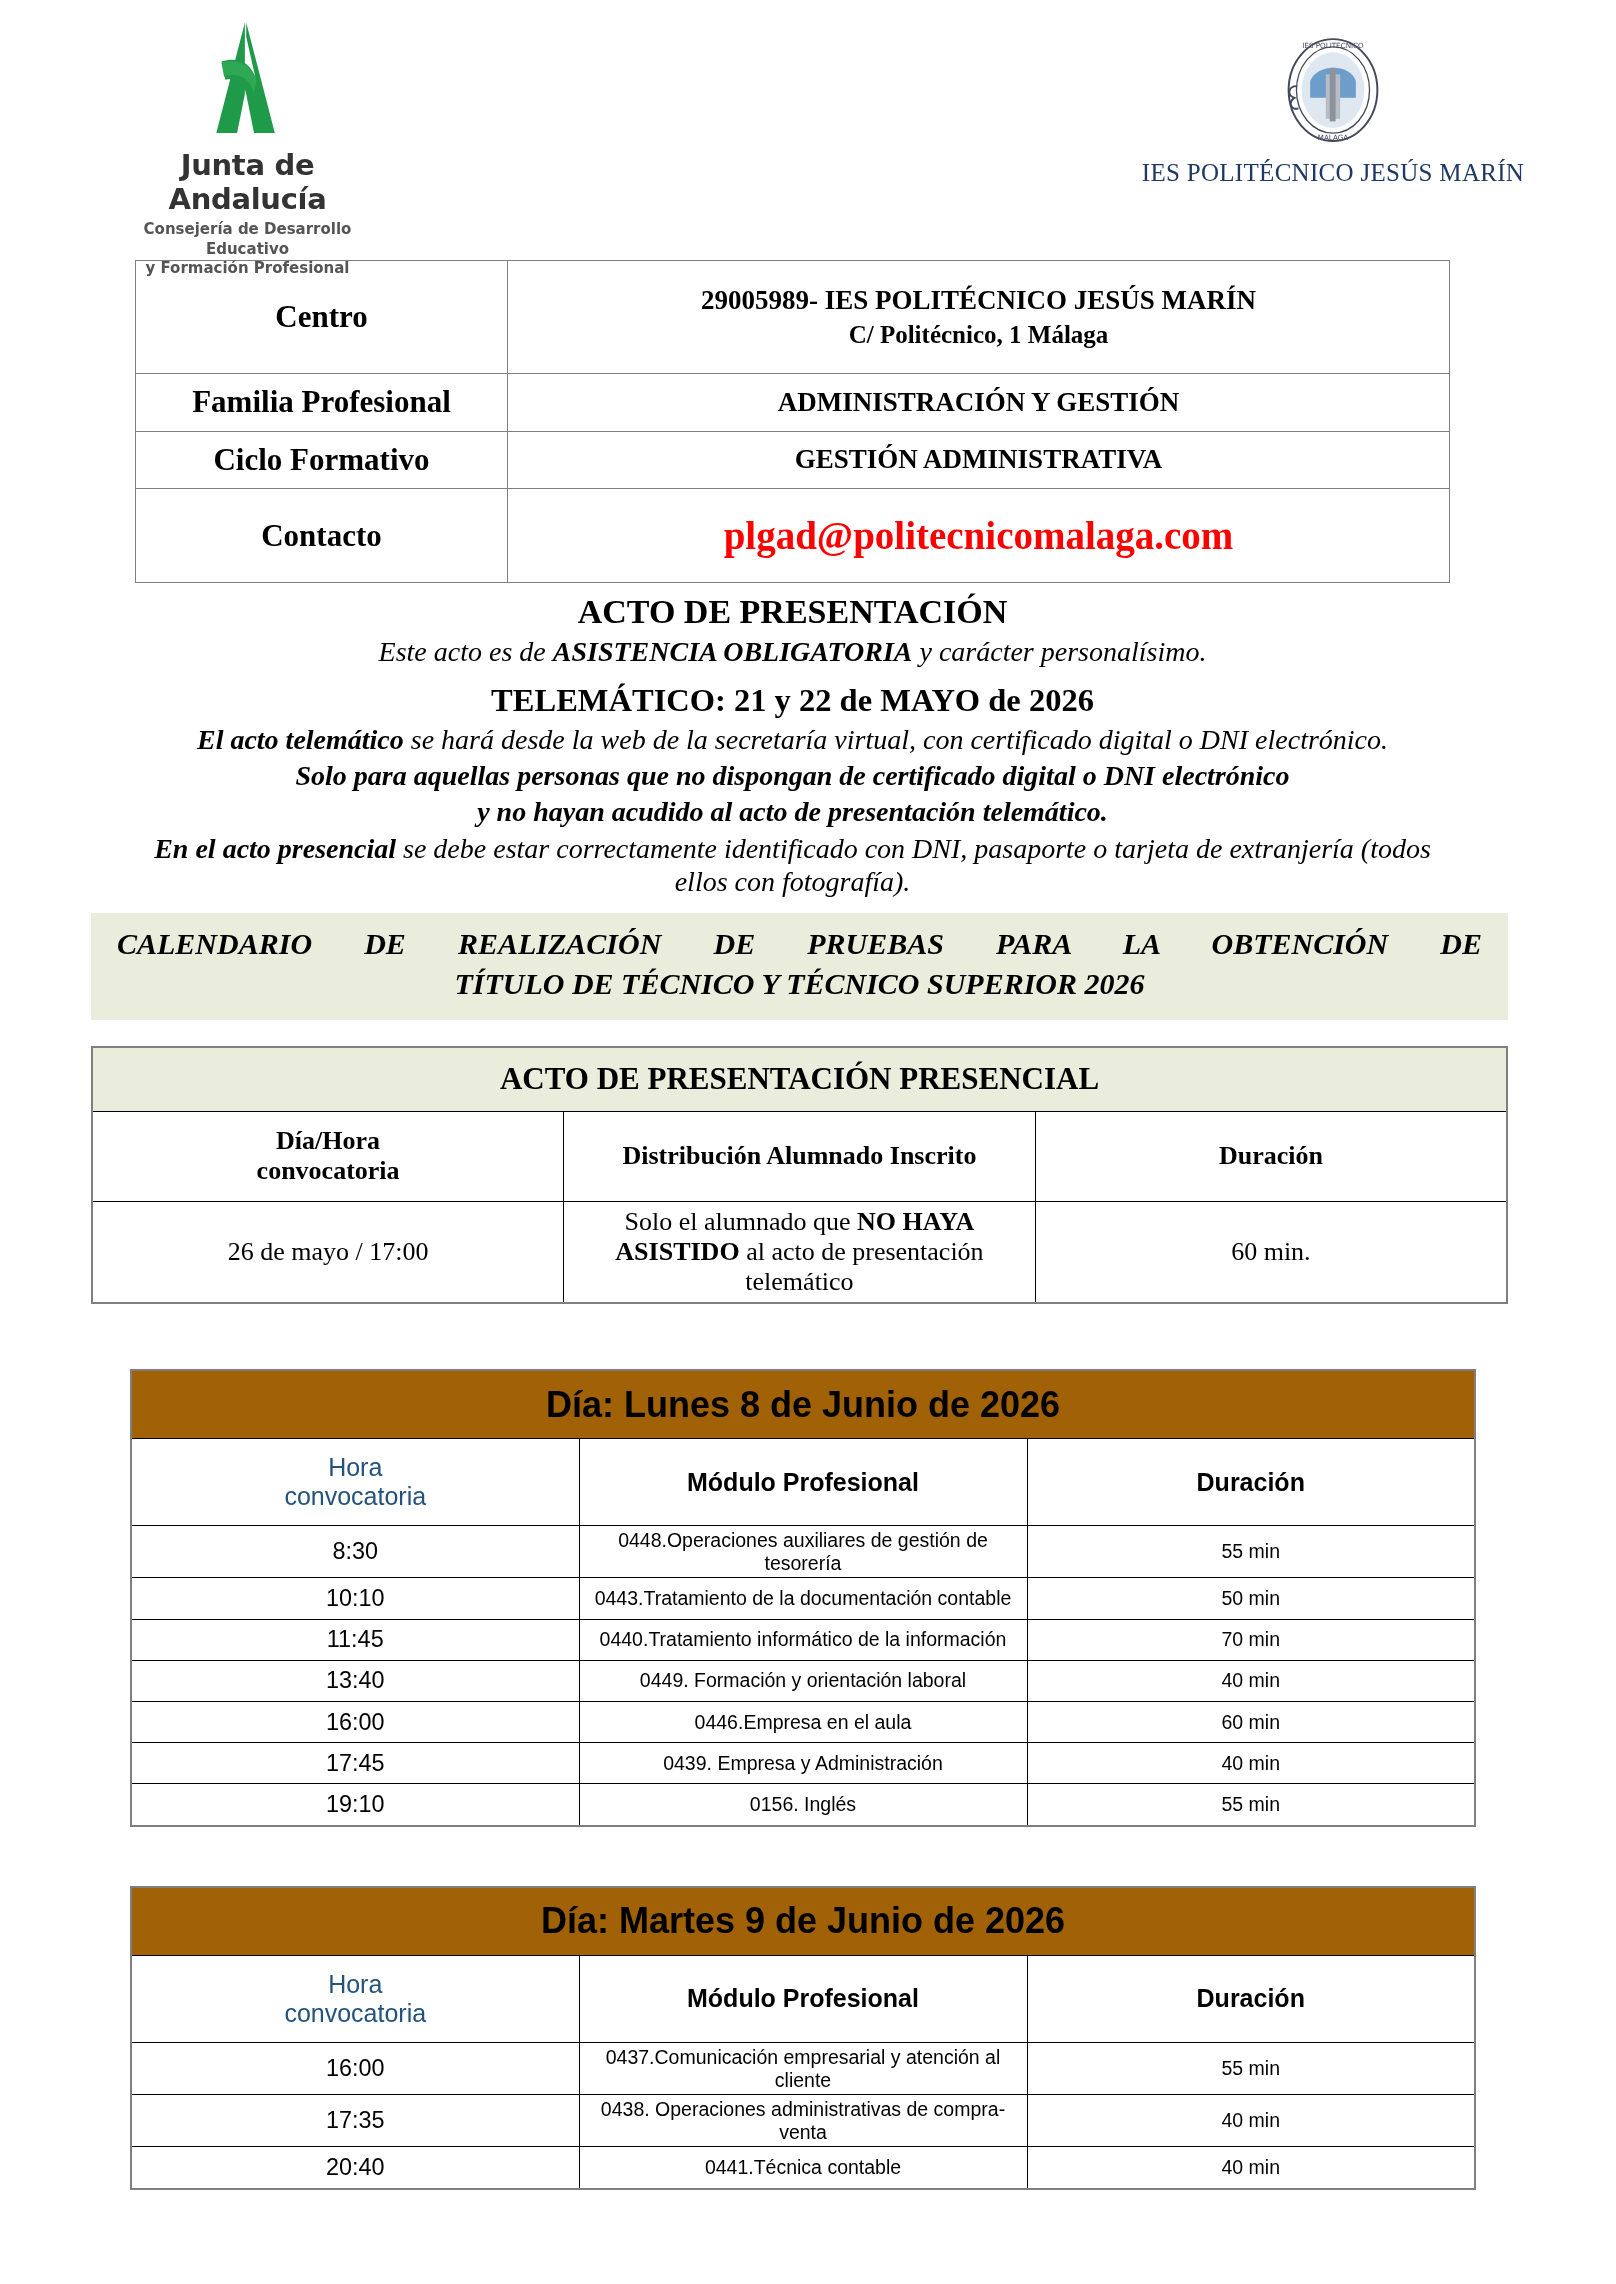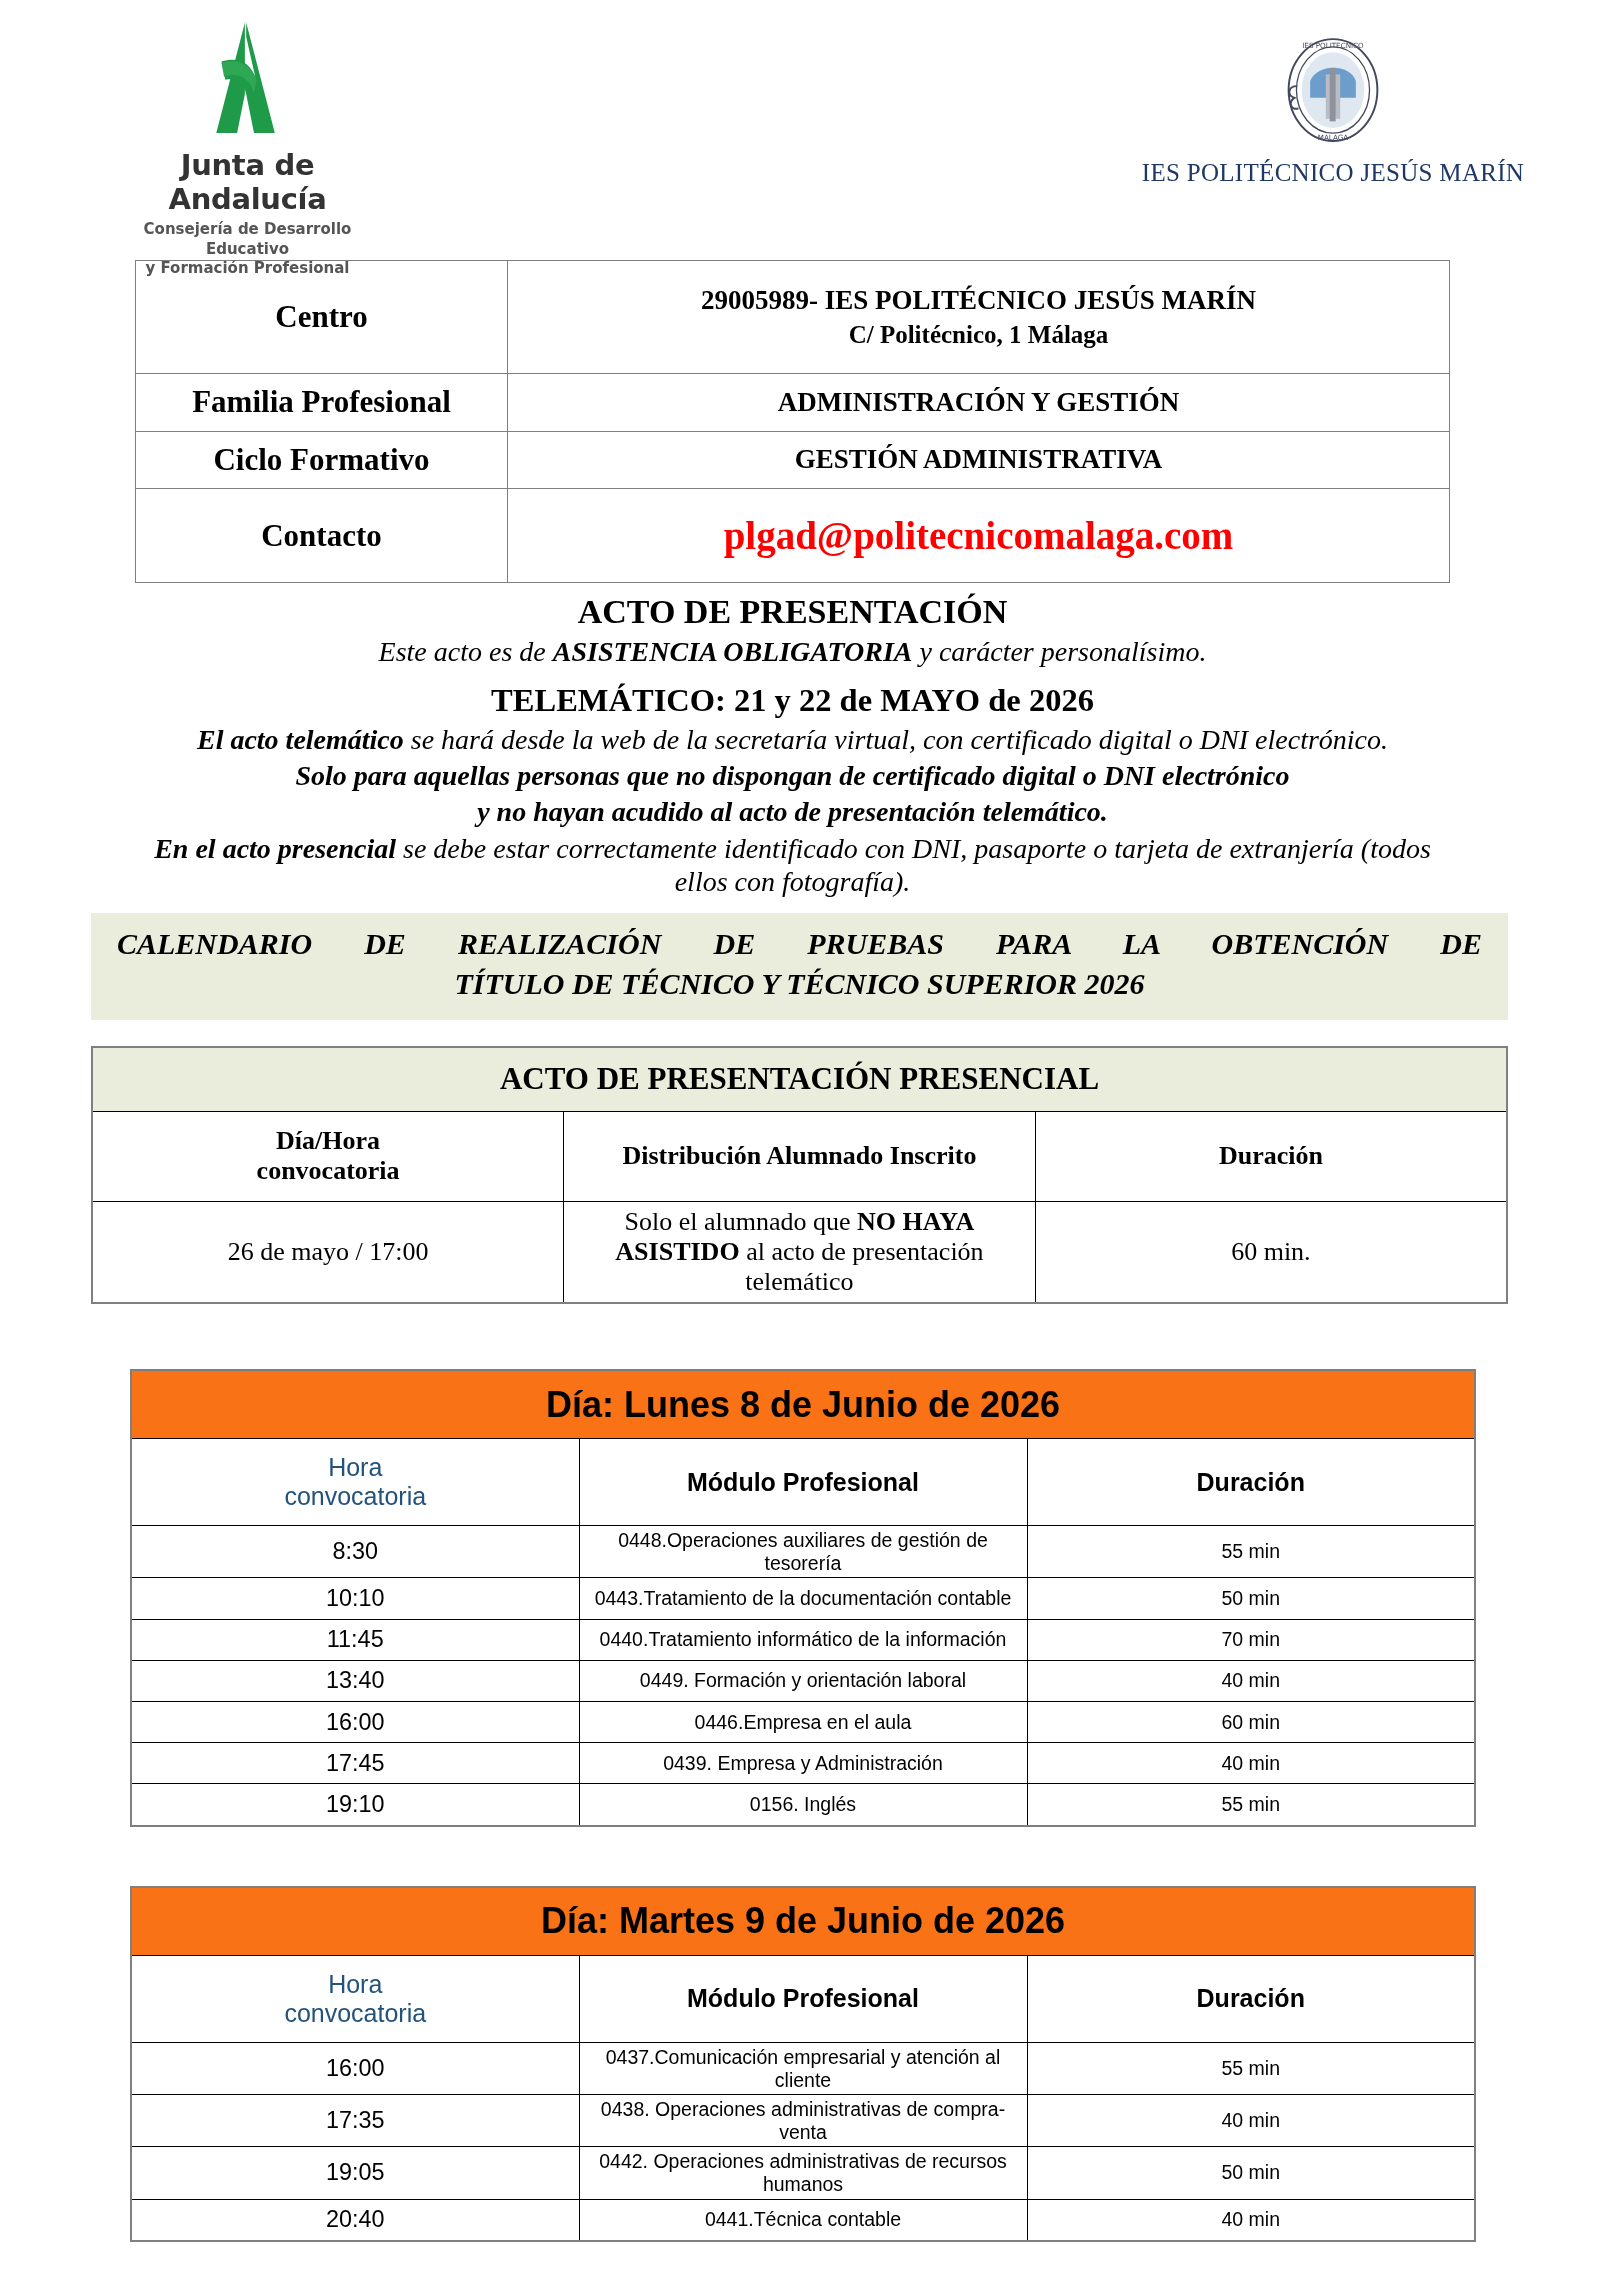--- a/index.html
+++ b/index.html
@@ -226,21 +226,21 @@
   }
   .day-table.first { margin-top: 65px; }
   .day-table.second { margin-top: 59px; }
   .day-table td {
     border: 1.3px solid #000000;
     text-align: center;
     vertical-align: middle;
     padding: 2.6px 5.2px;
   }
   .day-title {
-    background: #f97316;
+    background: #a16207;
     font-size: 36px;
     font-weight: 700;
     height: 62px;
     border-left: 2px solid #7f7f7f !important;
     border-right: 2px solid #7f7f7f !important;
     border-top: 2px solid #7f7f7f !important;
   }
   .day-head {
     font-size: 25px;
     font-weight: 700;
@@ -440,25 +440,20 @@
       <td class="day-cell-time">16:00</td>
       <td class="day-cell-mod">0437.Comunicación empresarial y atención al cliente</td>
       <td class="day-cell-dur">55 min</td>
     </tr>
     <tr class="day-row">
       <td class="day-cell-time">17:35</td>
       <td class="day-cell-mod">0438. Operaciones administrativas de compra- venta</td>
       <td class="day-cell-dur">40 min</td>
     </tr>
     <tr class="day-row">
-      <td class="day-cell-time">19:05</td>
-      <td class="day-cell-mod">0442. Operaciones administrativas de recursos humanos</td>
-      <td class="day-cell-dur">50 min</td>
-    </tr>
-    <tr class="day-row">
       <td class="day-cell-time">20:40</td>
       <td class="day-cell-mod">0441.Técnica contable</td>
       <td class="day-cell-dur">40 min</td>
     </tr>
   </tbody>
     </table>
 
 </div>
 
 

